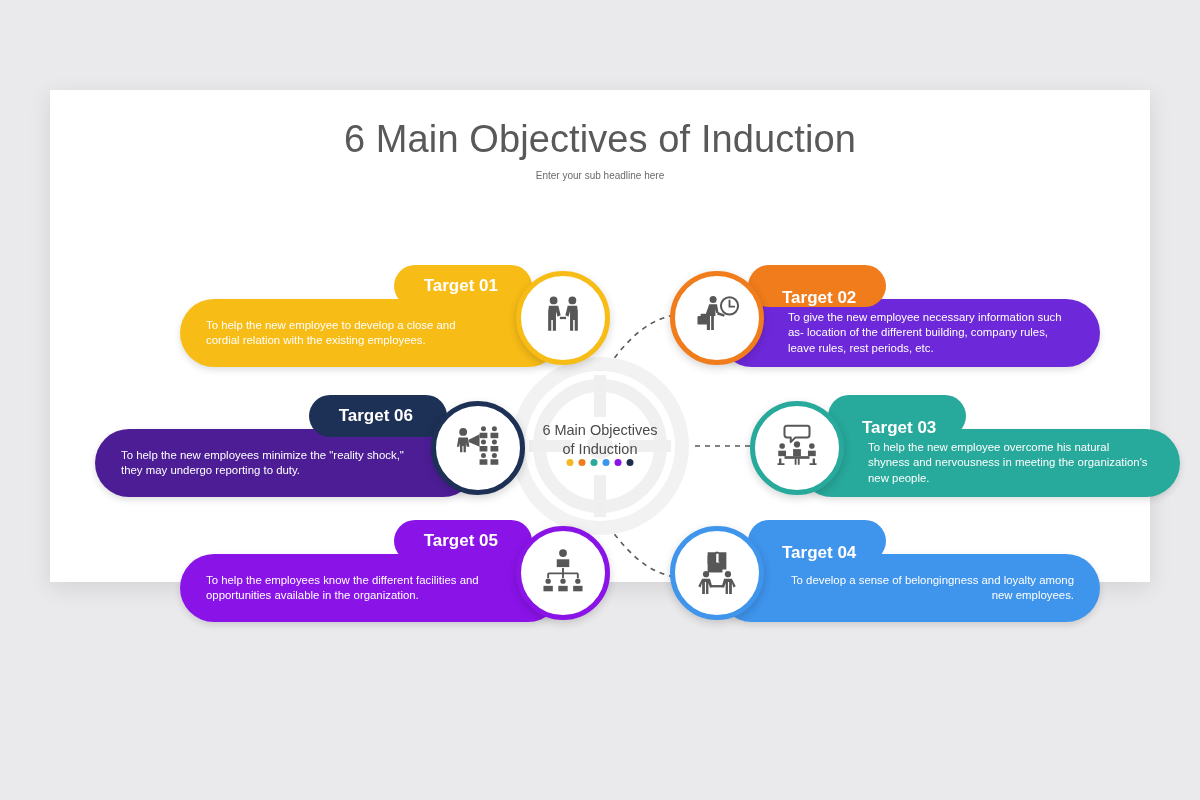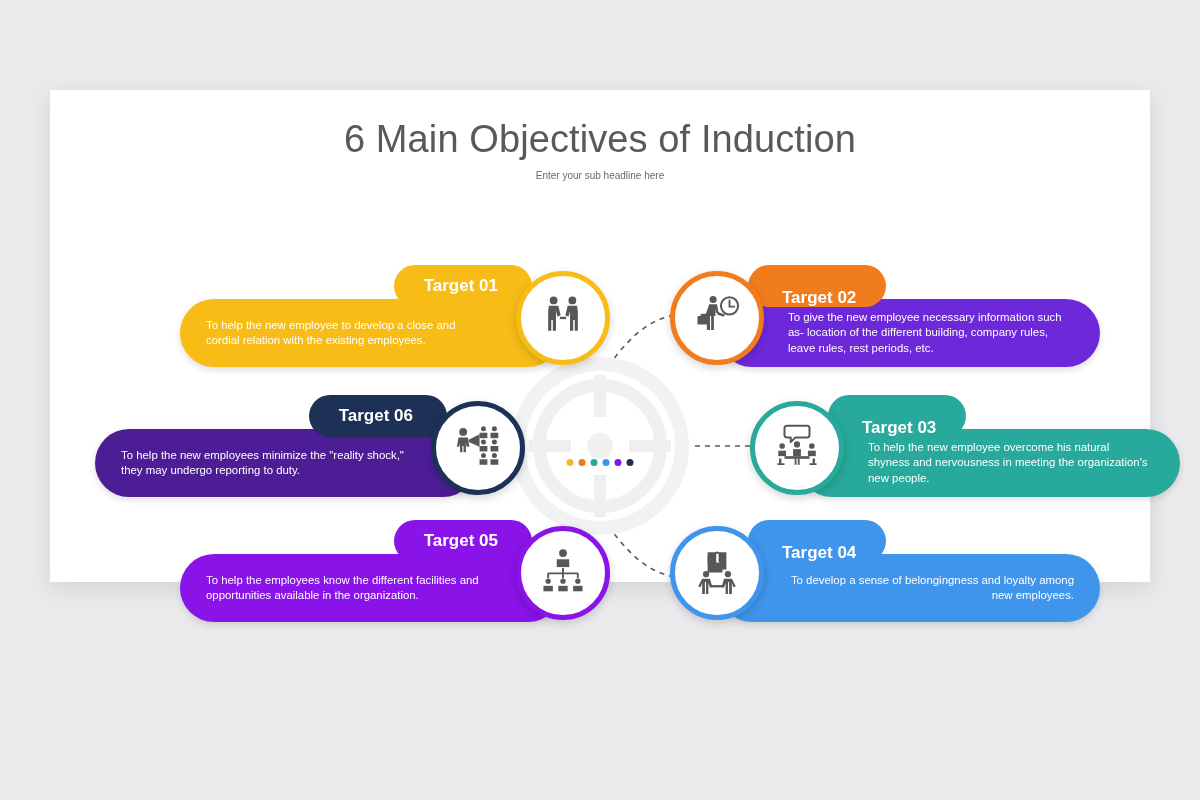--- a/index.html
+++ b/index.html
@@ -154,20 +154,24 @@
 
   <div id="hub">
     <div id="hub-ring-outer"></div>
     <div id="hub-ring-inner"></div>
     <div id="hub-crosshair"></div>
     <div class="hub-tick" style="left:83px; top:18px; width:12px; height:42px;"></div>
     <div class="hub-tick" style="left:83px; bottom:18px; width:12px; height:42px;"></div>
     <div class="hub-tick" style="top:83px; left:18px; height:12px; width:42px;"></div>
     <div class="hub-tick" style="top:83px; right:18px; height:12px; width:42px;"></div>
     <div id="hub-center-dot"></div>
+    <div id="hub-label">
+      <div>6 Main Objectives</div>
+      <div>of Induction</div>
+    </div>
     <div id="hub-dots">
         <i style="background: rgb(245, 184, 32);"></i>
         <i style="background: rgb(239, 124, 24);"></i>
         <i style="background: rgb(42, 168, 154);"></i>
         <i style="background: rgb(61, 148, 236);"></i>
         <i style="background: rgb(138, 19, 232);"></i>
         <i style="background: rgb(29, 46, 78);"></i>
       </div>
   </div>
 

